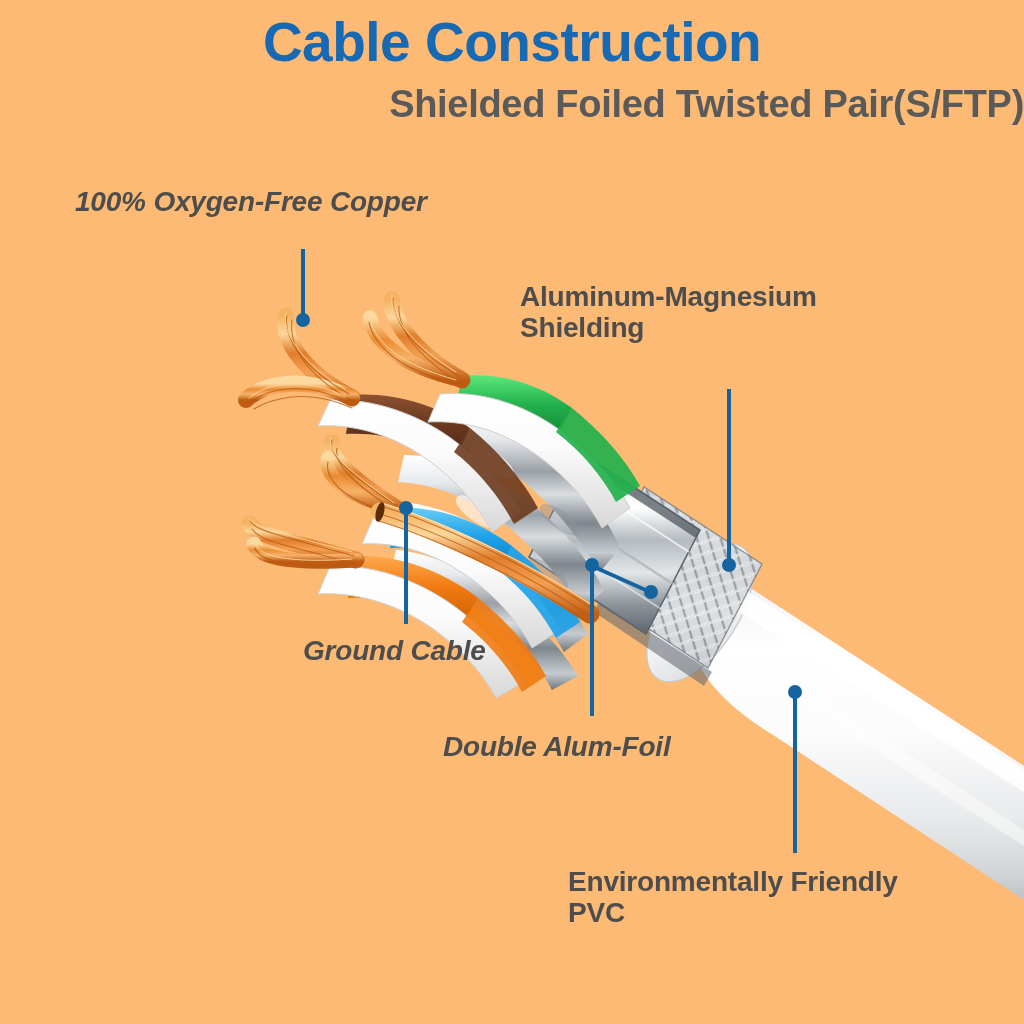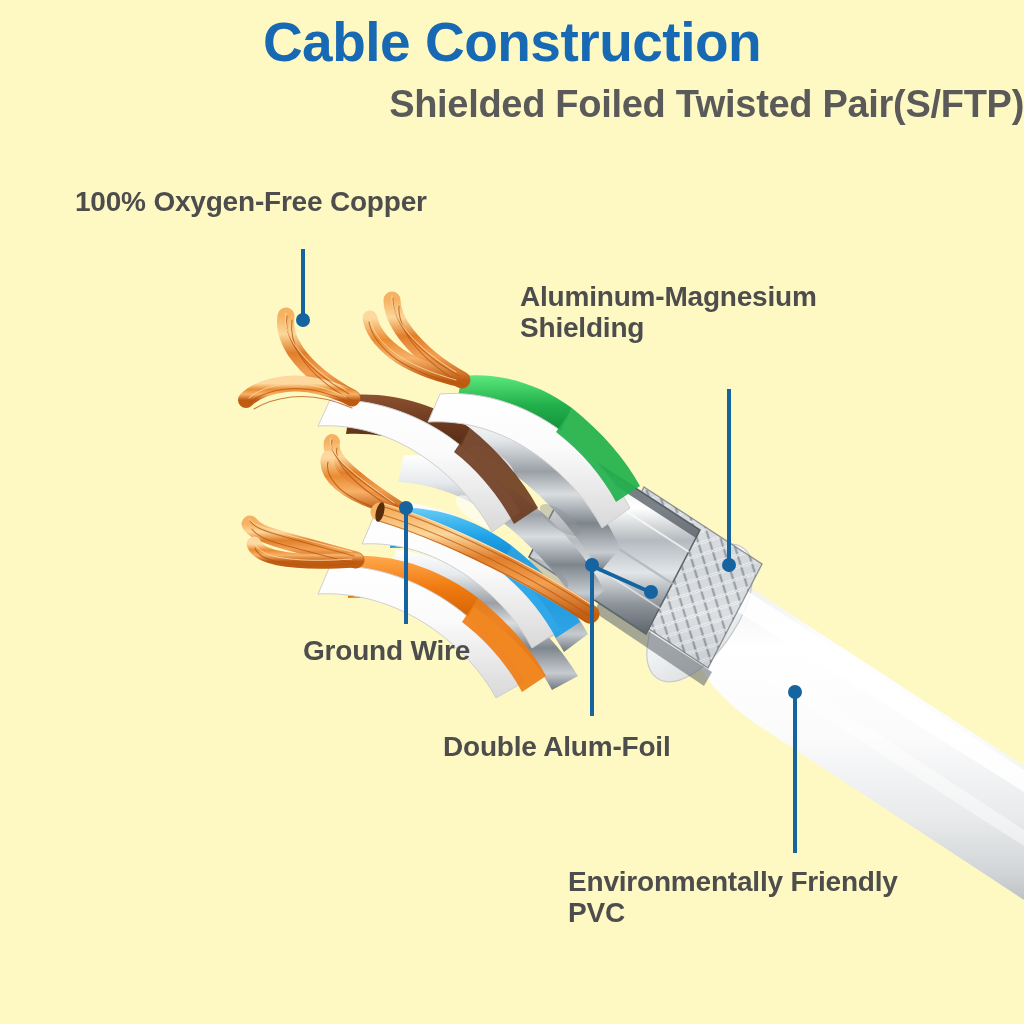--- a/index.html
+++ b/index.html
@@ -4,21 +4,21 @@
 <style>
   html, body {
     margin: 0;
     padding: 0;
     background: #ffffff;
   }
   #page {
     position: relative;
     width: 1024px;
     height: 1024px;
-    background: #fef9c3;
+    background: #fdba74;
     overflow: hidden;
     font-family: "Liberation Sans", sans-serif;
   }
 
   
   .title {
     position: absolute;
     left: 0; top: 14px;
     width: 1024px;
     text-align: center;
@@ -44,21 +44,21 @@
   .label {
     position: absolute;
     font-size: 28px;
     font-weight: bold;
     color: #4d4d4d;
     line-height: 1.12;
     letter-spacing: -0.2px;
     white-space: pre-line;
   }
   .label.center { }
-  .label.left   { text-align: left; }
+  .label.left   { text-align: left; font-style: italic; }
 
   #label-copper { left: 75px;  top: 186px; }
   #label-alumag { left: 520px; top: 281px; width: 420px; }
   #label-ground { left: 303px; top: 635px; }
   #label-foil   { left: 443px; top: 731px; }
   #label-pvc    { left: 568px; top: 866px; width: 452px; }
 
   
   #leaders {
     position: absolute;
@@ -375,20 +375,20 @@
 
   <div class="title">Cable Construction</div>
 
   <div class="subtitle">Shielded Foiled Twisted Pair(S/FTP)</div>
 
   <div class="label left" id="label-copper">100% Oxygen-Free Copper</div>
 
   <div class="label center" id="label-alumag">Aluminum-Magnesium
 Shielding</div>
 
-  <div class="label left" id="label-ground">Ground Wire</div>
+  <div class="label left" id="label-ground">Ground Cable</div>
 
   <div class="label left" id="label-foil">Double Alum-Foil</div>
 
   <div class="label center" id="label-pvc">Environmentally Friendly
 PVC</div>
 
 </div>
 
 </body></html>

